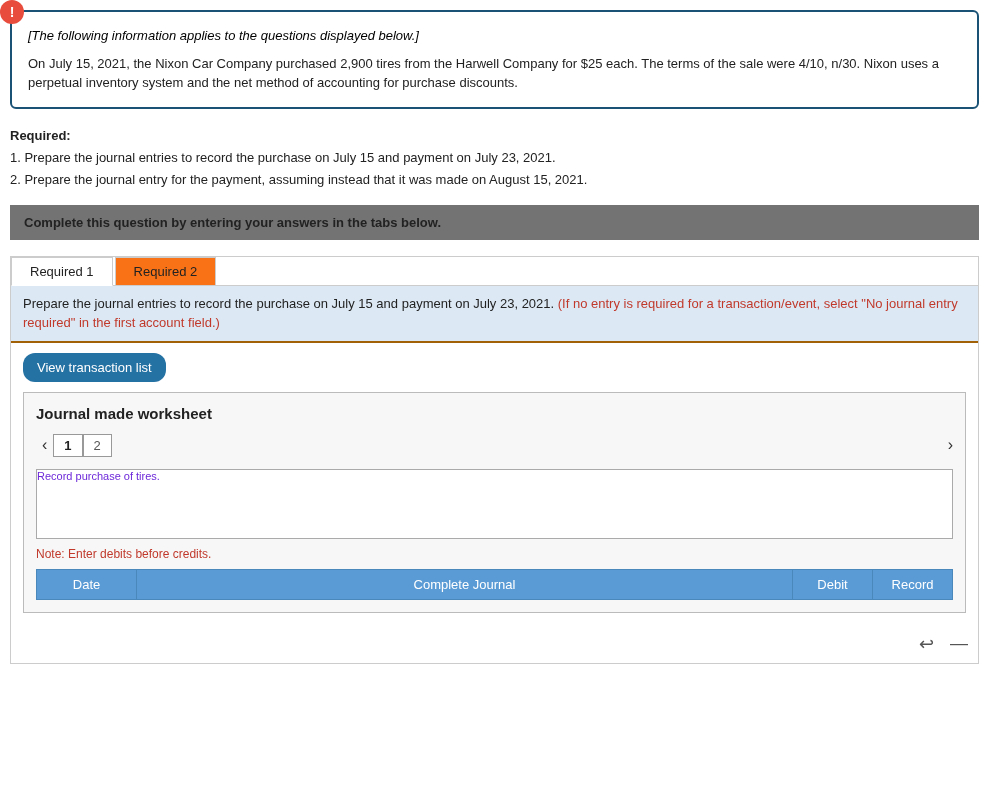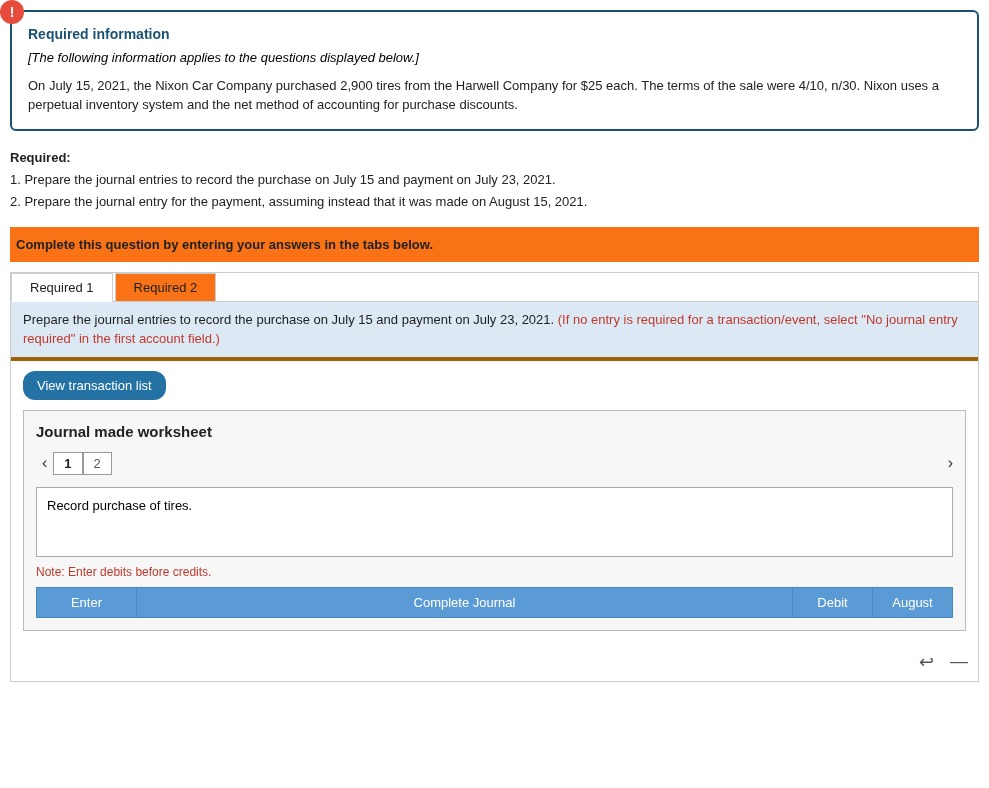--- a/index.html
+++ b/index.html
@@ -60,23 +60,23 @@
     .required-section p {
       font-size: 13px;
       line-height: 1.7;
     }
     .required-section strong {
       font-weight: bold;
     }
 
     
     .complete-box {
-      background: #f97316;
-      padding: 10px 6px;
-      margin-bottom: 10px;
+      background: #737373;
+      padding: 10px 14px;
+      margin-bottom: 16px;
       font-size: 13px;
       font-weight: bold;
     }
 
     
     .tabs-container {
       border: 1px solid #ccc;
       margin-bottom: 0;
     }
     .tabs-row {
@@ -98,21 +98,21 @@
       margin-bottom: -1px;
       font-weight: normal;
     }
 
     
     .instruction-bar {
       background: #dce9f5;
       padding: 8px 12px;
       font-size: 13px;
       line-height: 1.5;
-      border-bottom: 4px solid #a16207;
+      border-bottom: 2px solid #a16207;
     }
     .instruction-bar .red-text {
       color: #c0392b;
     }
 
     
     .view-btn {
       display: inline-block;
       background: #2471a3;
       color: white;
@@ -172,25 +172,25 @@
       cursor: pointer;
       color: #333;
       border: none;
       background: none;
     }
 
     
     .record-box {
       border: 1px solid #aaa;
       background: white;
-      padding: 10px;
+      padding: 0;
       margin-bottom: 8px;
       min-height: 70px;
-      font-size: 13px;
-      color: #000000;
+      font-size: 11px;
+      color: #6d28d9;
     }
 
     .note-text {
       color: #c0392b;
       font-size: 12px;
       margin-bottom: 8px;
     }
 
     
     .journal-table {
@@ -228,21 +228,20 @@
       font-size: 18px;
       color: #555;
       cursor: pointer;
     }
   </style>
 </head>
 <body>
 
 <div class="info-box">
   <div class="info-box-icon">!</div>
-  <h3>Required information</h3>
   <p class="subtitle">[The following information applies to the questions displayed below.]</p>
   <p>On July 15, 2021, the Nixon Car Company purchased 2,900 tires from the Harwell Company for $25 each. The terms of the sale were 4/10, n/30. Nixon uses a perpetual inventory system and the net method of accounting for purchase discounts.</p>
 </div>
 
 <div class="required-section">
   <p><strong>Required:</strong></p>
   <p>1. Prepare the journal entries to record the purchase on July 15 and payment on July 23, 2021.</p>
   <p>2. Prepare the journal entry for the payment, assuming instead that it was made on August 15, 2021.</p>
 </div>
 
@@ -278,24 +277,24 @@
 
     <div class="record-box">
       <span>Record purchase of tires.</span>
     </div>
 
     <div class="note-text">Note: Enter debits before credits.</div>
 
     <table class="journal-table">
       <thead>
         <tr>
-          <th>Enter</th>
+          <th>Date</th>
           <th>Complete Journal</th>
           <th>Debit</th>
-          <th>August</th>
+          <th>Record</th>
         </tr>
       </thead>
       <tbody>
       </tbody>
     </table>
   </div>
 
   
   <div class="bottom-nav">
     <span class="bottom-icon">↩</span>

